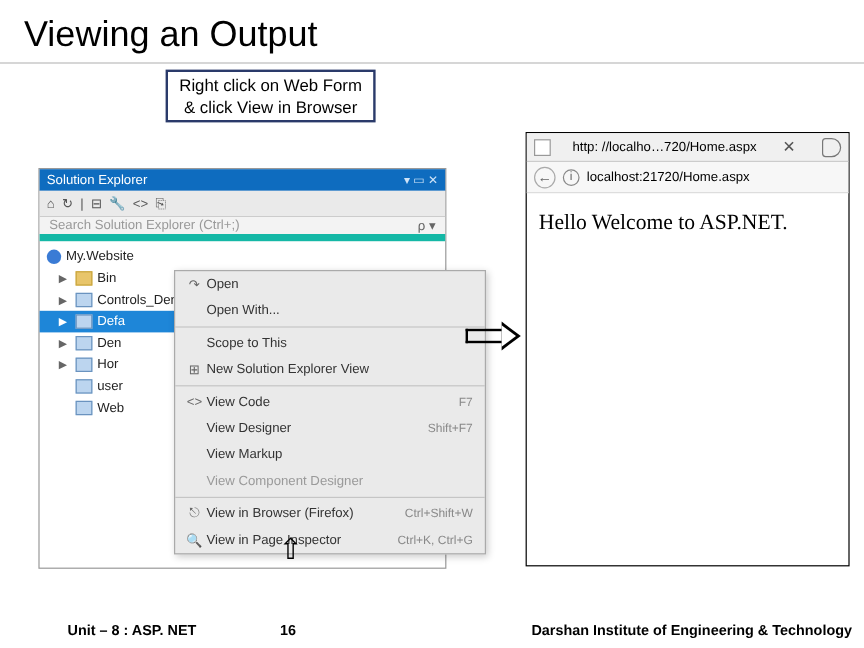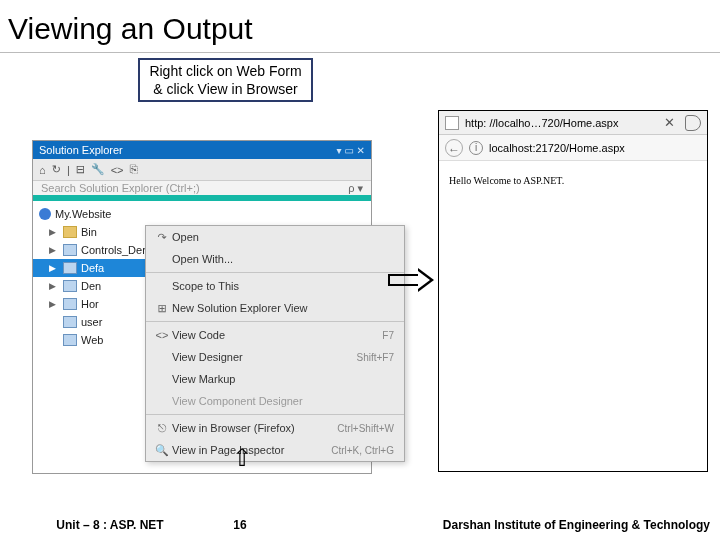--- a/index.html
+++ b/index.html
@@ -1,17 +1,17 @@
 <!DOCTYPE html>
 <html><head>
 <meta charset="utf-8">
 <style>
   * { box-sizing: border-box; margin: 0; padding: 0; }
   body { width: 720px; height: 540px; background: #fff; font-family: "Segoe UI", Arial, sans-serif; position: relative; overflow: hidden; }
-  .title { font-size: 30px; font-weight: 400; padding: 12px 18px 6px 8px; color: #000; }
+  .title { font-size: 30px; font-weight: 400; padding: 12px 18px 6px 20px; color: #000; }
   .hr { border-bottom: 1px solid #bbb; margin: 0; }
   .callout { position: absolute; top: 58px; left: 138px; width: 175px; border: 2px solid #2a3a6a; background: #fff; text-align: center; font-size: 14px; padding: 2px 6px; line-height: 1.3; }
   .left-panel { position: absolute; top: 140px; left: 32px; width: 340px; height: 334px; background: #fff; border: 1px solid #999; }
   .se-header { background: #0e6cbf; color: #fff; height: 18px; font-size: 11px; padding: 1px 6px; display: flex; align-items: center; justify-content: space-between; }
   .se-header .hicons { font-size: 10px; color: #cfe4f8; }
   .se-toolbar { background: #eaeaea; height: 22px; display: flex; align-items: center; gap: 6px; padding: 0 6px; font-size: 11px; color: #555; border-bottom: 1px solid #ccc; }
   .se-search { background: #f3f3f3; height: 20px; font-size: 11px; color: #999; padding: 2px 8px; border-bottom: 6px solid #14b8a6; display: flex; justify-content: space-between; align-items: center; }
   .se-tree { font-size: 11px; color: #222; padding: 4px 0; }
   .tree-row { display: flex; align-items: center; height: 18px; padding-left: 6px; gap: 4px; }
   .tree-row.bold { font-weight: 400; }
@@ -27,28 +27,28 @@
   .ctx-sep { height: 1px; background: #c5c5c5; margin: 2px 0; }
   .ctx-icon { width: 20px; font-size: 11px; color: #666; text-align: center; }
   .ctx-label { flex: 1; }
   .ctx-short { color: #888; font-size: 10px; padding-right: 4px; }
   .arrow-up { position: absolute; top: 444px; left: 232px; font-size: 24px; color: #000; }
   .arrow-right { position: absolute; top: 270px; left: 388px; width: 48px; height: 20px; }
   .arrow-right .body { position: absolute; top: 4px; left: 0; width: 34px; height: 12px; border: 2px solid #000; border-right: none; }
   .arrow-right .head { position: absolute; top: -2px; left: 30px; width: 0; height: 0; border-top: 12px solid transparent; border-bottom: 12px solid transparent; border-left: 16px solid #000; }
   .arrow-right .head2 { position: absolute; top: 1px; left: 30px; width: 0; height: 0; border-top: 9px solid transparent; border-bottom: 9px solid transparent; border-left: 12px solid #fff; }
   .right-panel { position: absolute; top: 110px; left: 438px; width: 270px; height: 362px; border: 1px solid #000; background: #fff; }
-  .br-tab { height: 24px; background: #f0f0f0; border-bottom: 1px solid #ccc; display: flex; align-items: center; font-size: 11px; padding: 0 6px; gap: 6px; }
+  .br-tab { height: 24px; background: #f0f0f0; border-bottom: 1px solid #ccc; display: flex; align-items: center; font-size: 11px; padding: 0 6px; gap: 18px; }
   .br-tab .pgicon { width: 14px; height: 14px; background: #fff; border: 1px solid #999; display: inline-block; }
   .br-tab .x { margin-left: auto; font-size: 13px; color: #555; }
   .br-tab .loop { width: 16px; height: 16px; border: 1.5px solid #777; border-radius: 3px 8px 8px 3px; margin-left: 4px; }
   .br-addr { height: 26px; background: #f7f7f7; border-bottom: 1px solid #ddd; display: flex; align-items: center; padding: 0 6px; gap: 6px; font-size: 11px; }
   .back { width: 18px; height: 18px; border-radius: 50%; border: 1px solid #aaa; display: flex; align-items: center; justify-content: center; font-size: 12px; color: #666; }
   .iicon { width: 14px; height: 14px; border: 1px solid #888; border-radius: 50%; font-size: 10px; color: #666; display: flex; align-items: center; justify-content: center; }
-  .br-body { padding: 14px 10px; font-family: "Times New Roman", serif; font-size: 10px; }
+  .br-body { padding: 14px 10px; font-family: "Times New Roman", serif; font-size: 18px; }
   .footer { position: absolute; bottom: 8px; left: 0; width: 720px; display: flex; align-items: center; font-size: 12px; font-weight: 700; }
   .footer .unit { padding-left: 10px; width: 210px; text-align: center; }
   .footer .page { width: 60px; text-align: center; }
   .footer .inst { flex: 1; text-align: right; padding-right: 10px; }
 </style>
 </head>
 <body>
 
 <div class="title">Viewing an Output</div>
 <div class="hr"></div>

